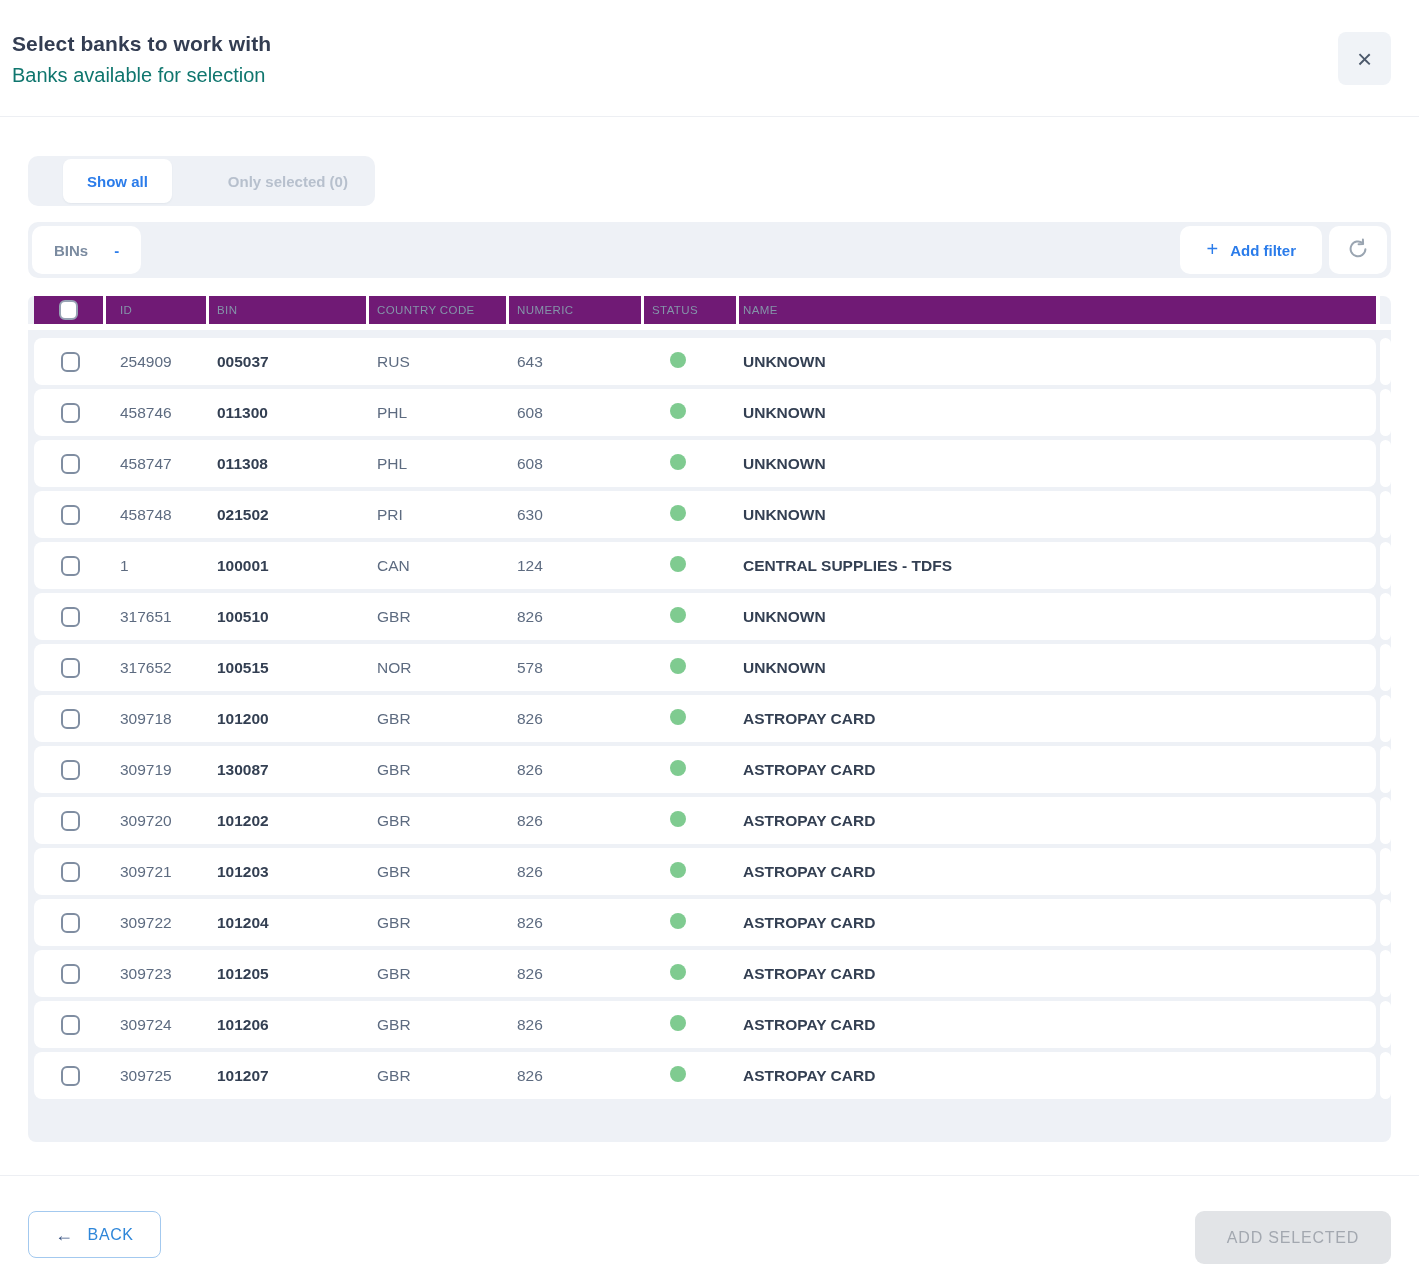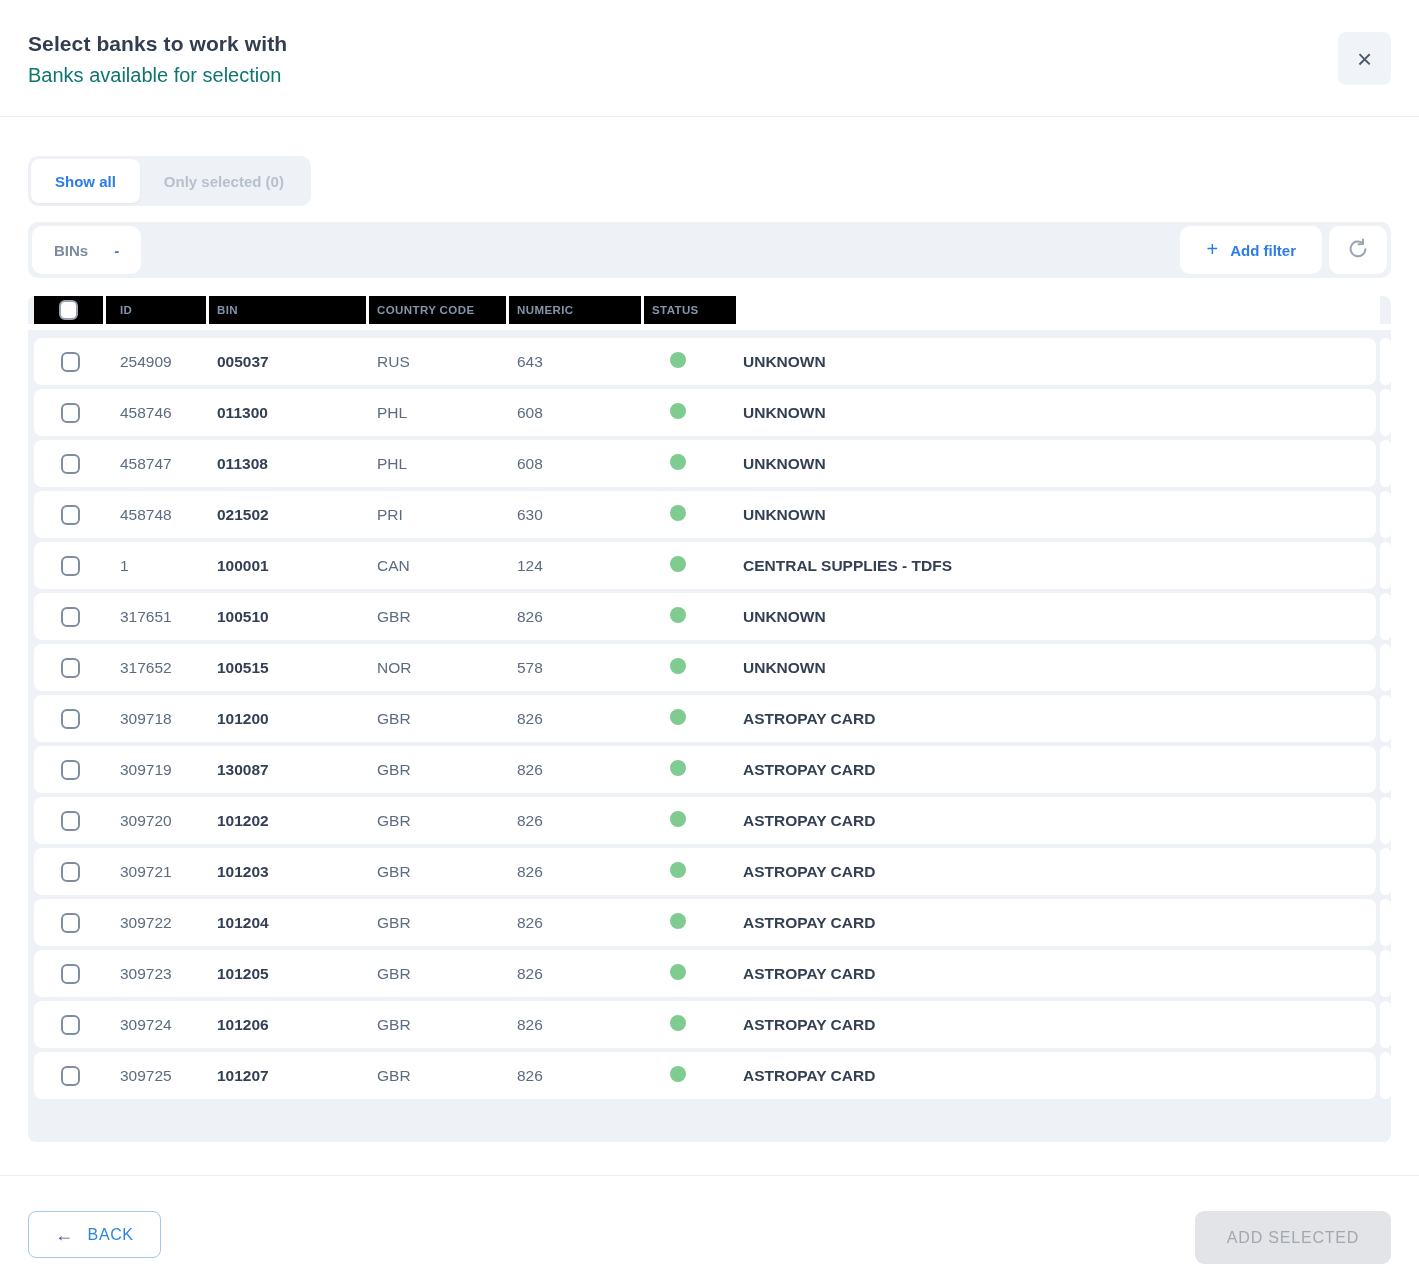--- a/index.html
+++ b/index.html
@@ -8,40 +8,40 @@
     width:1419px; height:1285px;
     font-family:"Liberation Sans","DejaVu Sans",sans-serif;
     color:#323e52;
     -webkit-font-smoothing:antialiased;
     overflow:hidden;
   }
   .dialog { width:1419px; height:1285px; background:#fff; display:flex; flex-direction:column; }
 
   
   .dialog-header {
-    height:117px; padding:32px 28px 0 28px;
+    height:117px; padding:32px 28px 0 12px;
     display:flex; justify-content:space-between; align-items:flex-start;
     border-bottom:1px solid #edeff3;
   }
   .page-title { font-size:21px; font-weight:700; color:#333d52; letter-spacing:.1px; }
   .page-subtitle { margin-top:8px; font-size:20px; color:#0f766e; }
   .close-btn {
     width:53px; height:53px; border:none; background:#f0f3f7; border-radius:8px;
     font-size:26px; line-height:1; color:#4c596b; cursor:pointer;
     display:flex; align-items:center; justify-content:center;
   }
 
   
   .content { flex:1; padding:0 28px; }
 
   .controls-row { margin-top:39px; display:flex; justify-content:space-between; align-items:center; }
   .segmented { background:#eef1f6; border-radius:10px; padding:3px; display:flex; height:50px; }
   .seg-btn {
     border:none; background:transparent; border-radius:8px; padding:0 24px;
-    font-size:15px; font-weight:700; color:#b7c0cd; cursor:pointer;
+    font-size:15px; font-weight:700; color:#b7c0cd; cursor:pointer;margin-left:32px;
   }
   .seg-btn.active { background:#ffffff; color:#2b7cea; box-shadow:0 1px 2px rgba(40,60,90,.06); }
   .controls-right { display:flex; gap:14px; }
   .gray-btn {
     height:50px; border:none; background:#eff2f7; border-radius:8px; padding:0 26px;
     font-size:15px; font-weight:700; color:#2b7cea; cursor:pointer;
     display:flex; align-items:center; gap:10px;
   }
   .chevron-up { display:inline-block; margin-top:2px; }
 
@@ -71,23 +71,23 @@
 
   
   .table-wrap { margin-top:18px; }
   .thead { position:relative; display:flex; margin-left:6px; height:28px; }
   .thead::before {
     content:''; position:absolute; left:-6px; top:0; width:6px; height:28px;
     background:#eef1f6; border-radius:8px 0 0 0;
   }
   .thead-main { flex:1; display:grid; grid-template-columns:72px 103px 160px 140px 135px 95px 1fr; }
   .th {
-    background:#000000; border-right:3px solid #ffffff;
+    background:#701a75; border-right:3px solid #ffffff;
     display:flex; align-items:center;
-    font-size:11.5px; font-weight:700; letter-spacing:.4px; color:#8494a9;
+    font-size:11.5px; font-weight:400; letter-spacing:.4px; color:#8494a9;
   }
   .th.th-name { border-right:none; }
   .th-endcap { width:15px; background:#eef1f6; border-left:4px solid #ffffff; border-radius:0 8px 0 0; }
   .th-id { padding-left:14px; }
   .th-bin,.th-country,.th-numeric,.th-status { padding-left:8px; }
   .th-name { padding-left:4px; }
   .th-check { justify-content:center; }
 
   .tbody { margin-top:6px; background:#eef1f6; border-radius:0 0 8px 8px; padding-bottom:11px; }
   .tbody-clip { height:801px; overflow:hidden; padding:8px 0 0 6px; }
@@ -183,20 +183,21 @@
       <div class="thead">
         <div class="thead-main">
           <div class="th th-check">
             <span class="checkbox"></span>
           </div>
           <div class="th th-id">ID</div>
           <div class="th th-bin">BIN</div>
           <div class="th th-country">COUNTRY CODE</div>
           <div class="th th-numeric">NUMERIC</div>
           <div class="th th-status">STATUS</div>
+          <div class="th th-name">NAME</div>
         </div>
         <div class="th-endcap"></div>
       </div>
 
       <div class="tbody">
         <div class="tbody-clip" id="tbody">
   <div class="trow">
     <div class="row-card">
       <div class="cell cell-check">
         <span class="checkbox"></span>

